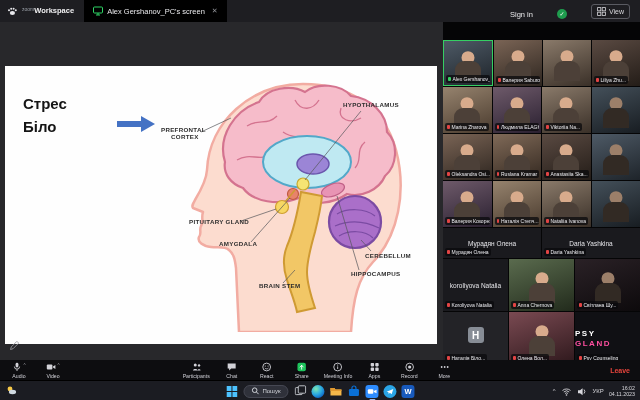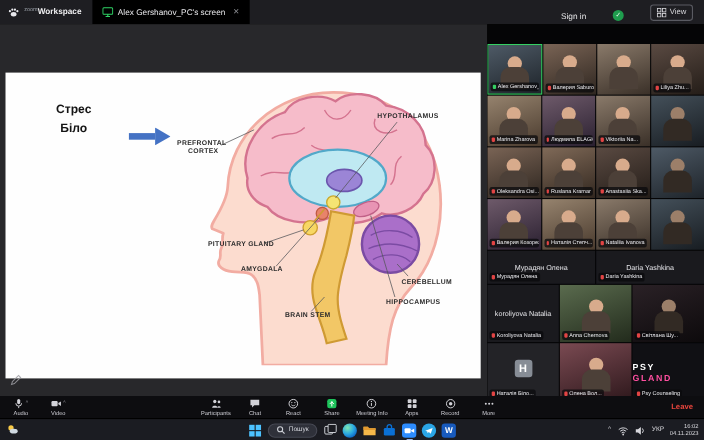--- a/index.html
+++ b/index.html
@@ -16,21 +16,21 @@
   .tab.active{background:#000000;color:#e9e9ec}
   .tab .x{font-size:7px;color:#8f9196;margin-left:3px}
   .tb-right{margin-left:auto;display:flex;align-items:flex-end;gap:24px;padding-right:10px}
   .signin{font-size:7.5px;color:#e8e8ea}
   .status-dot{width:10px;height:10px;border-radius:50%;background:#1f9d4e;color:#fff;font-size:6px;display:flex;align-items:center;justify-content:center}
   .view-btn{display:flex;align-items:center;gap:3px;border:1px solid #5a5b62;border-radius:3px;padding:2px 5px;font-size:7px;color:#d8d8dc}
 
   
   .main{position:absolute;left:0;top:22px;width:443px;height:338px;background:#28282b}
   .slide{position:absolute;left:5px;top:44px;width:432px;height:278px;background:#fefefe;overflow:hidden}
-  .slide-title{position:absolute;left:18px;top:26px;width:88px;text-align:center;font-size:11px;font-weight:bold;color:#151515;line-height:1.55}
+  .slide-title{position:absolute;left:18px;top:26px;width:88px;font-size:15px;font-weight:bold;color:#151515;line-height:1.55}
   .arrow-svg{position:absolute;left:112px;top:50px}
   .brain-svg{position:absolute;left:150px;top:8px}
   .brain-svg text{font-family:"Liberation Sans",sans-serif;font-size:6.2px;font-weight:bold;fill:#2e2e2e;letter-spacing:.3px}
   .lead{stroke:#55565a;stroke-width:.7}
   .pencil{position:absolute;left:9px;bottom:9px;opacity:.85}
 
   
   .sidebar{position:absolute;left:443px;top:22px;width:197px;height:338px;background:#050506;overflow:hidden}
   .grid{position:absolute;left:0;top:18px;width:197px;display:flex;flex-direction:column;gap:1px}
   .row{display:flex;gap:1px}

